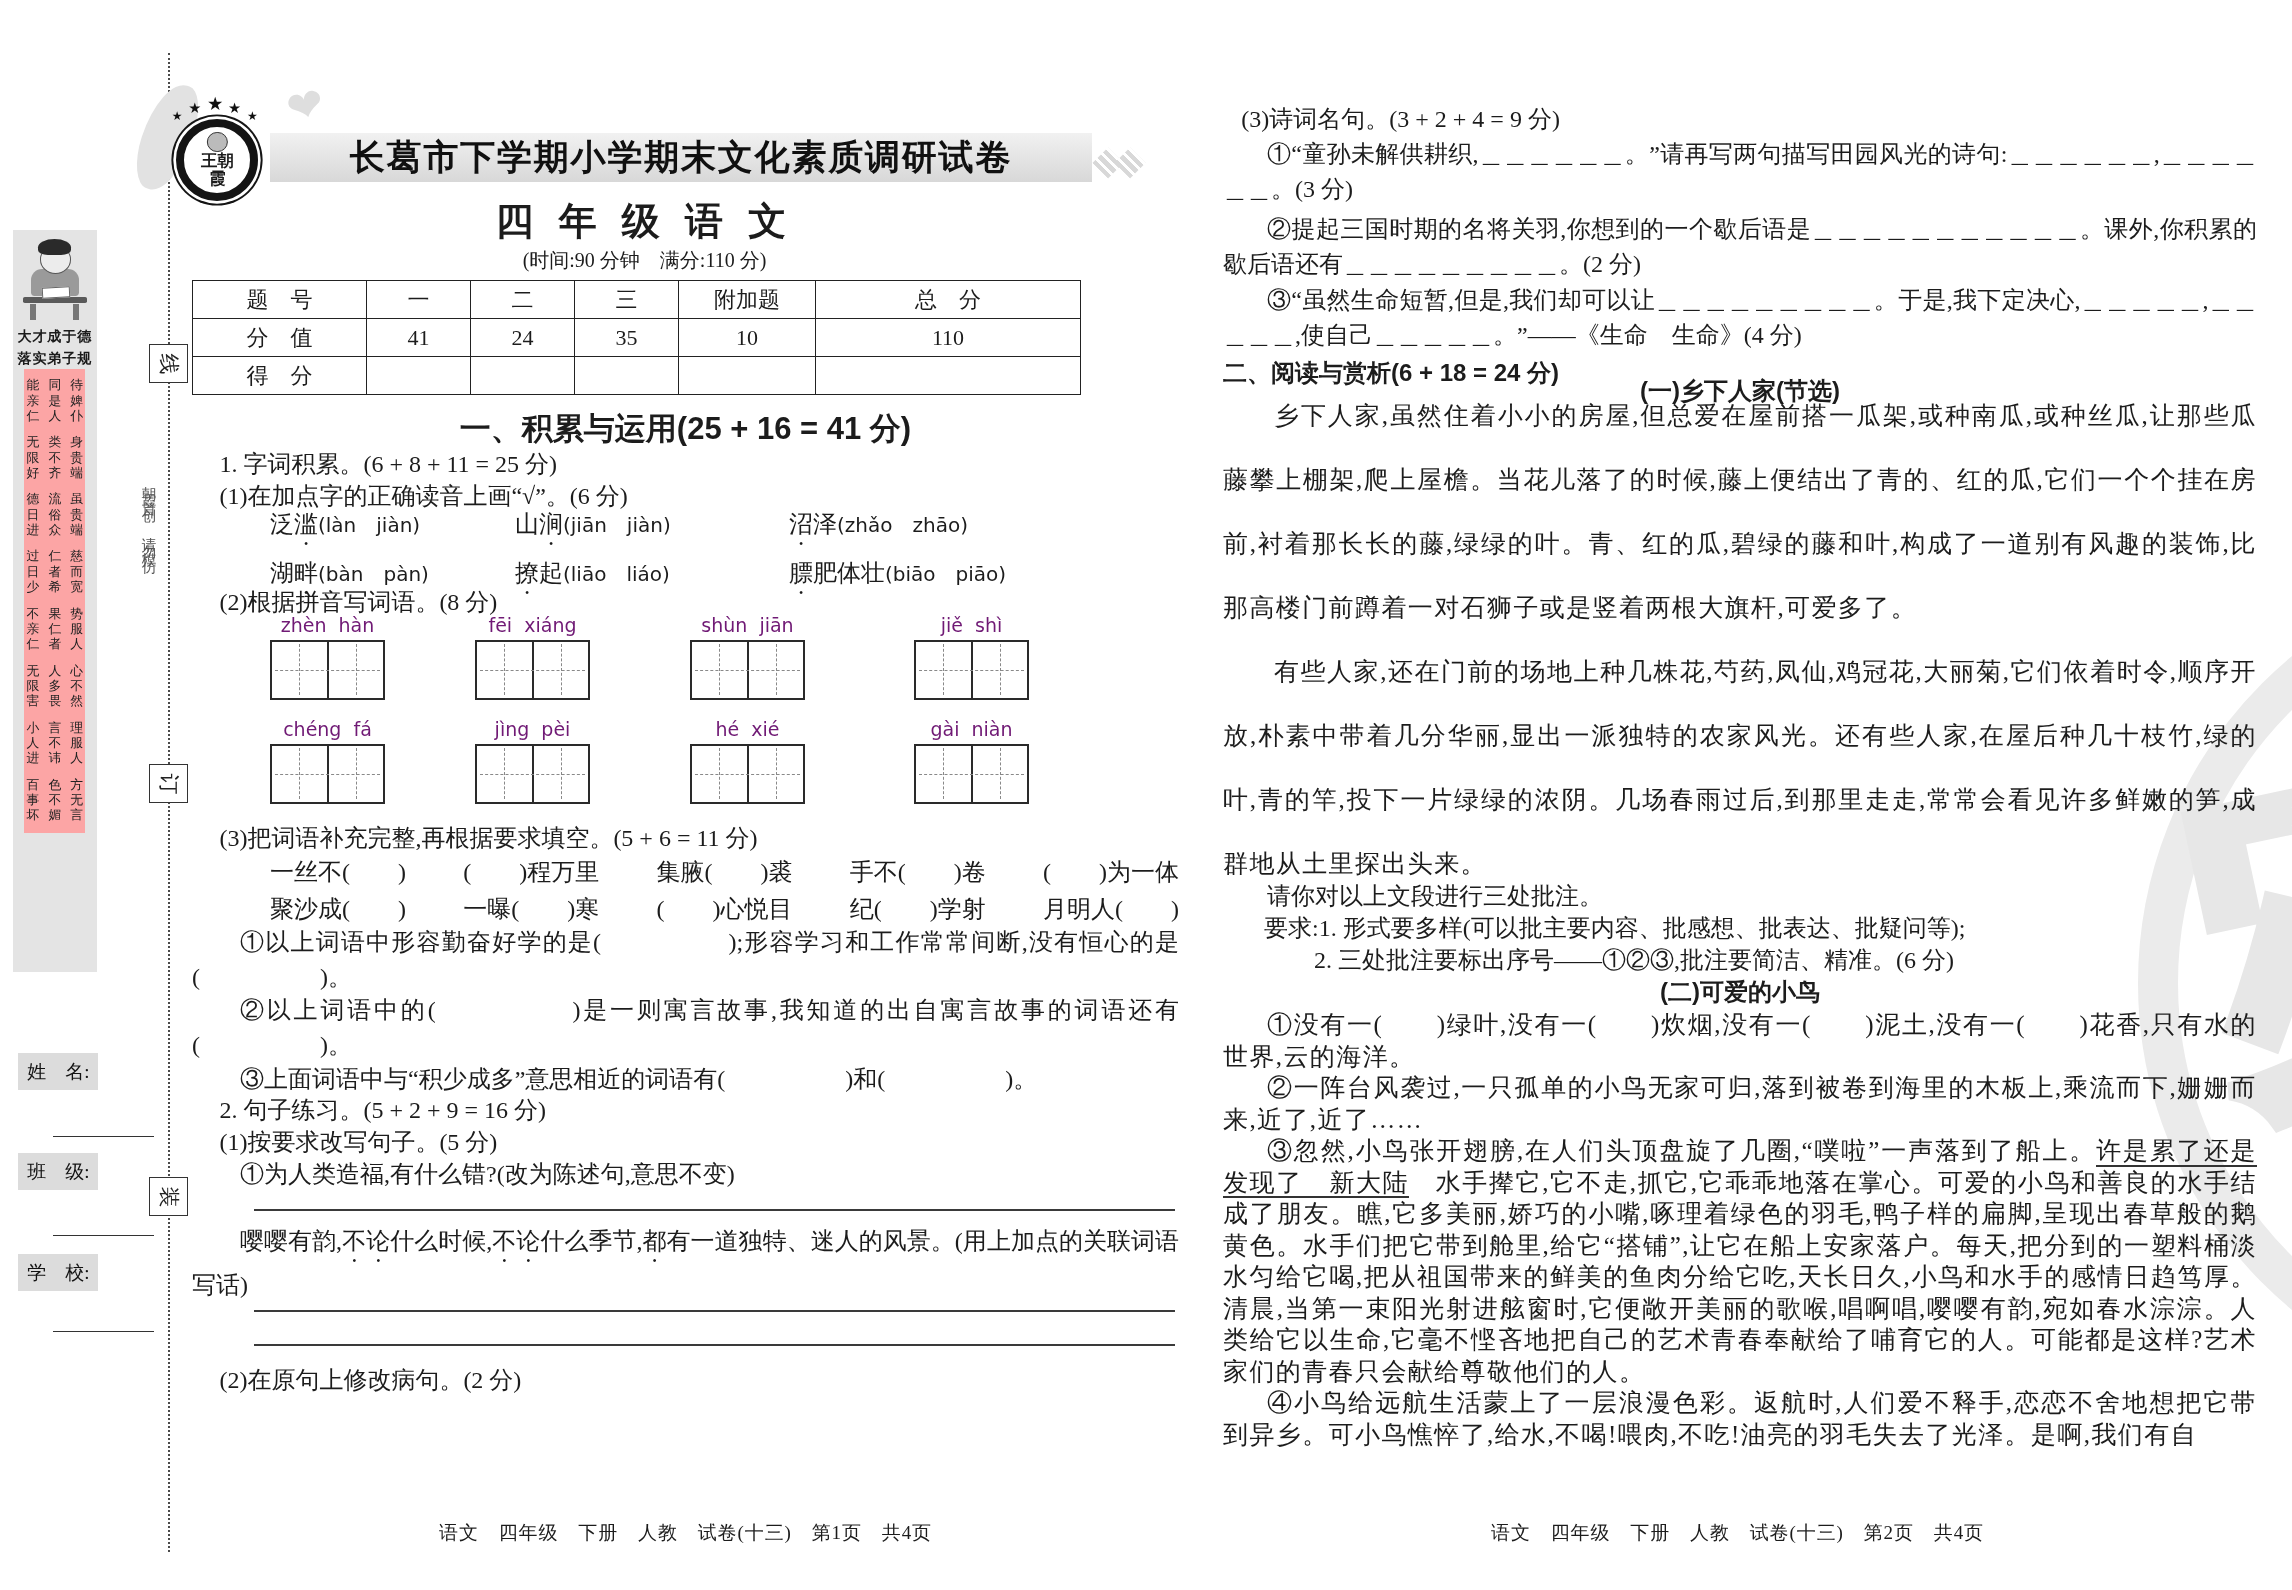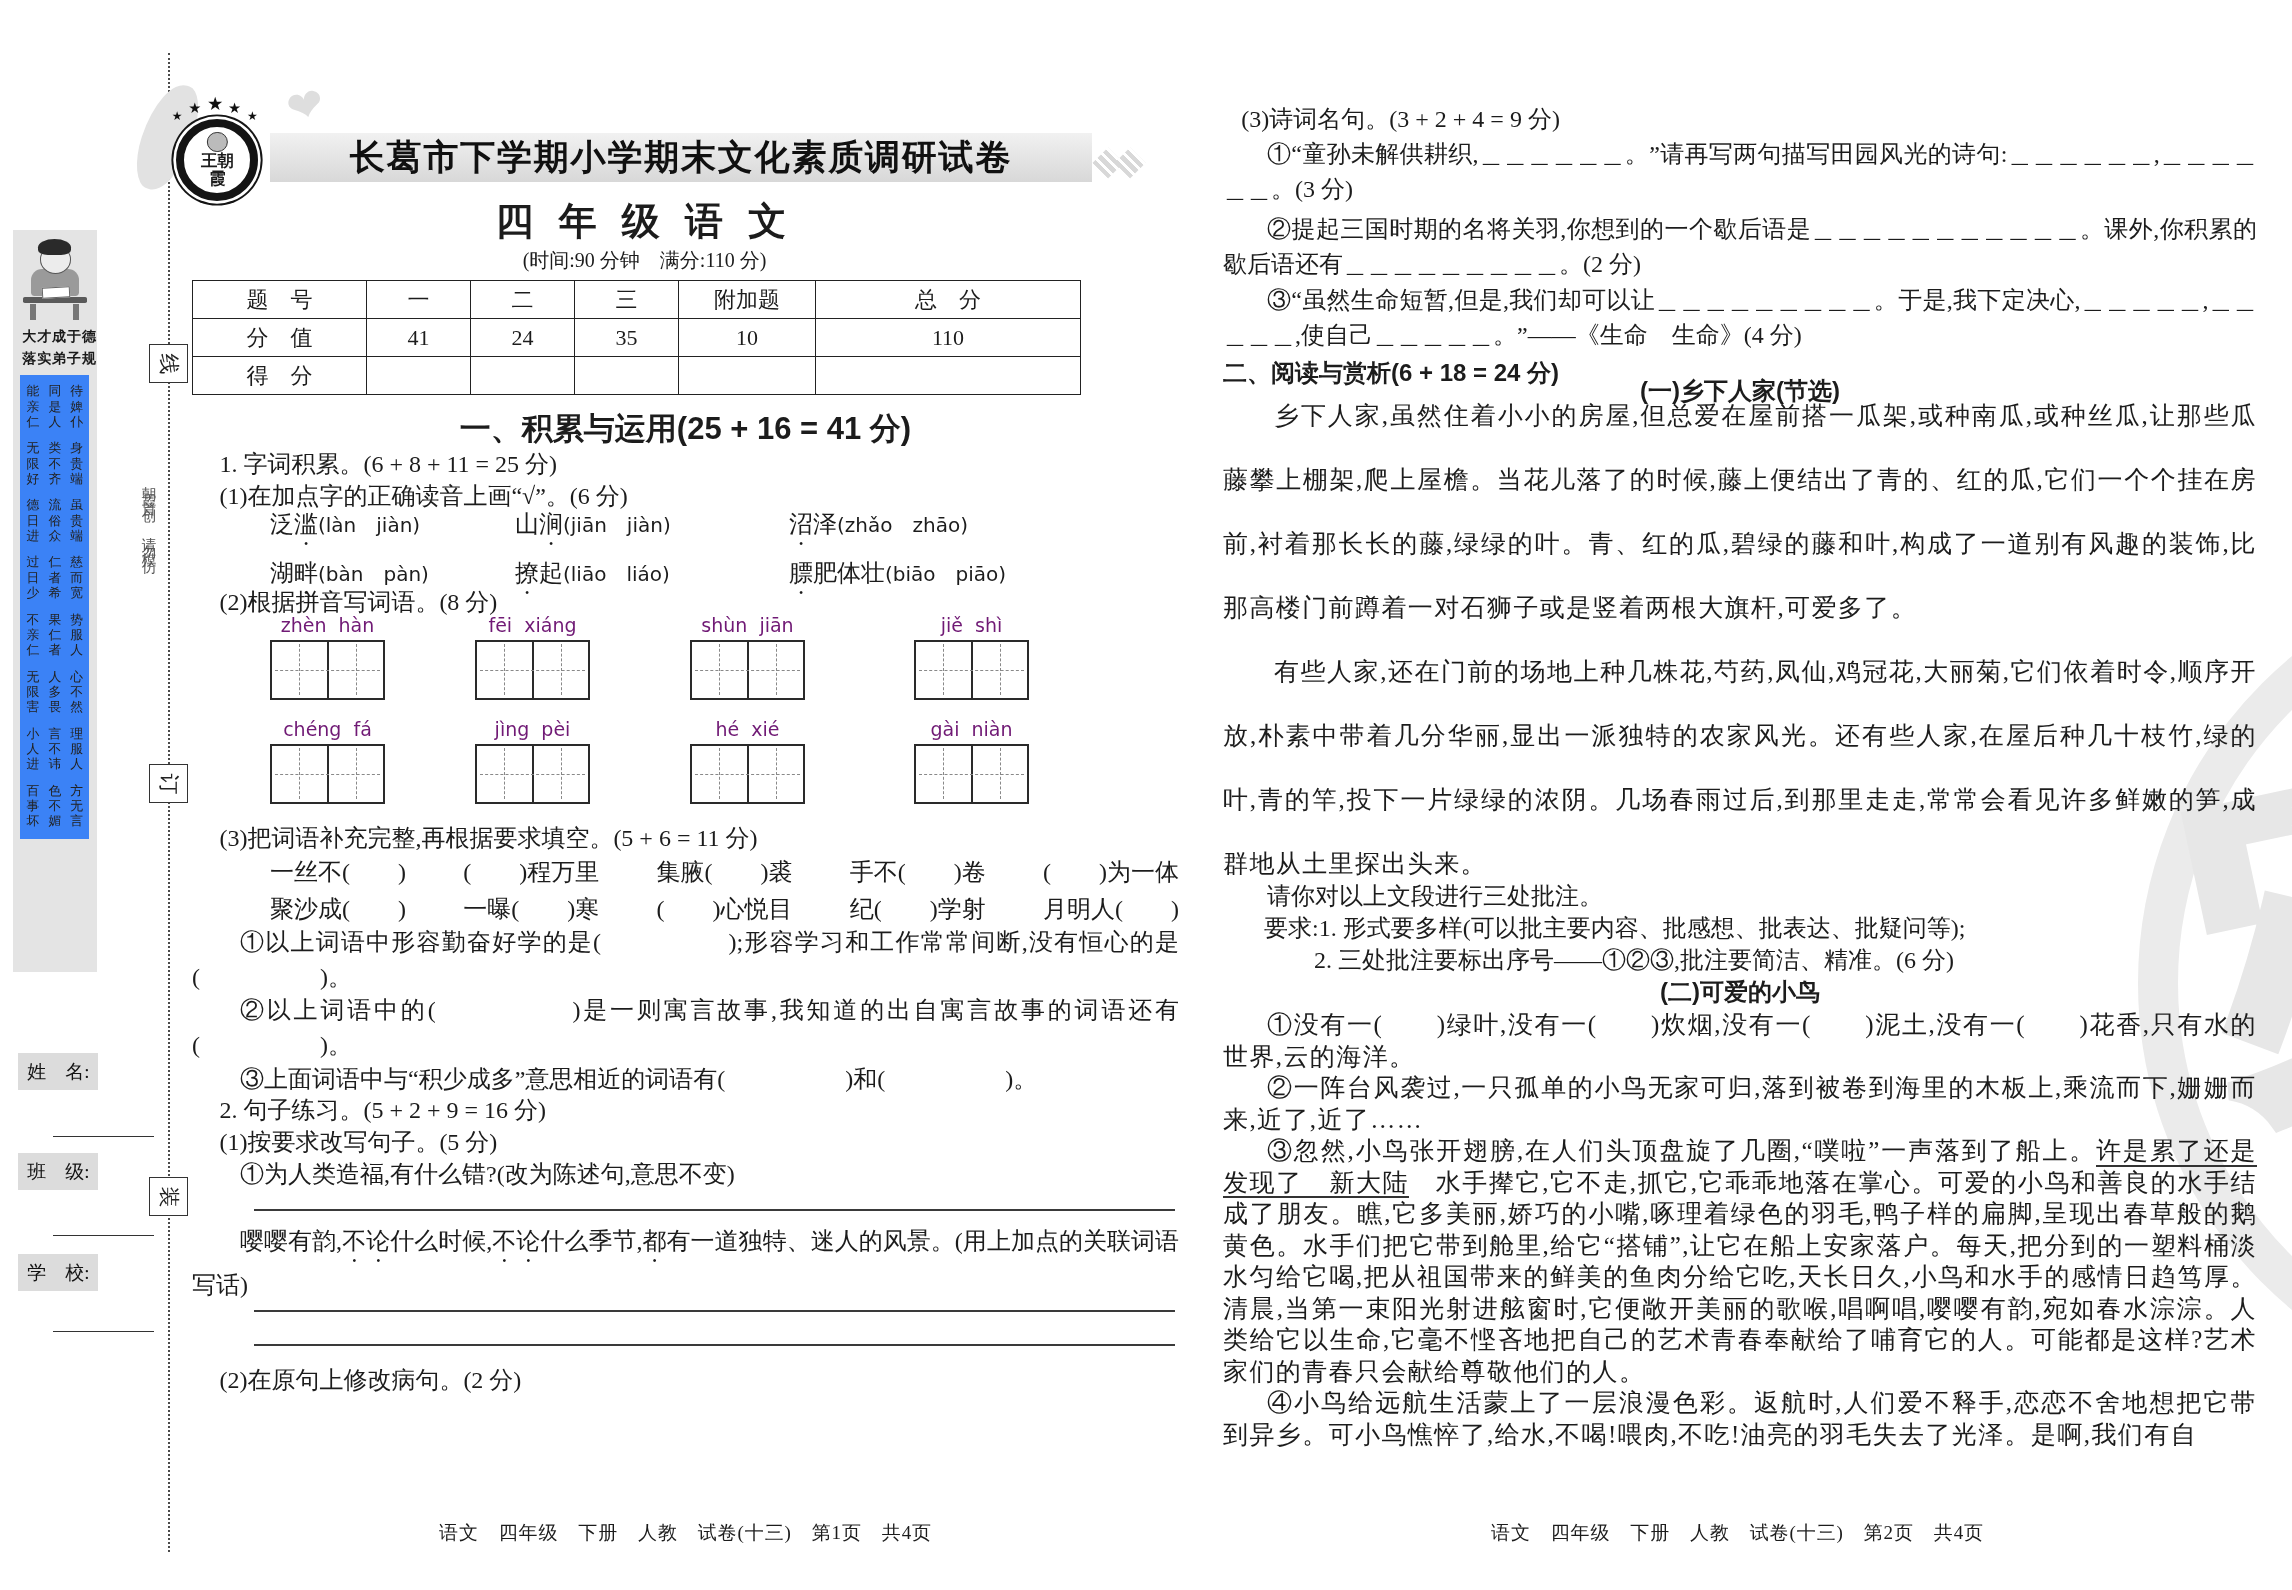--- a/index.html
+++ b/index.html
@@ -15,22 +15,22 @@
   
   .side-panel{position:absolute;left:12.8px;top:230px;width:84px;height:742px;background:#e4e4e4;}
   .boy{width:64px;margin:9.1px auto 0;height:84px;position:relative;}
   .boy .hair{position:absolute;left:15.5px;top:0;width:33px;height:16.4px;background:#2a2a2a;border-radius:50% 50% 30% 30%;}
   .boy .face{position:absolute;left:17.4px;top:6.4px;width:29px;height:26.5px;background:#ececec;border:1.4px solid #555;border-radius:50%;}
   .boy .body{position:absolute;left:8.2px;top:30px;width:48px;height:27.4px;background:#9a9a9a;border-radius:11px 11px 3.7px 3.7px;}
   .boy .book{position:absolute;left:19px;top:48px;width:25.6px;height:9.1px;background:#fff;border:1.4px solid #666;transform:rotate(-3deg);}
   .boy .desk{position:absolute;left:0;top:58px;width:64px;height:6.4px;background:#5a5a5a;border-radius:1.8px;}
   .boy .leg1,.boy .leg2{position:absolute;top:65px;width:6.4px;height:16.4px;background:#777;}
   .boy .leg1{left:7.3px;} .boy .leg2{left:50px;}
-  .slogan{font-weight:bold;font-size:14px;text-align:right;letter-spacing:0.9px;margin-top:4.6px;color:#1a1a1a;}
-  .poem-box{background:#3b82f6;margin:7px auto 0;width:69px;padding:9.1px 0;display:flex;justify-content:center;gap:7.3px;}
+  .slogan{font-weight:bold;font-size:14px;text-align:center;letter-spacing:0.9px;margin-top:4.6px;color:#1a1a1a;}
+  .poem-box{background:#fca5a5;margin:1px auto 0;width:61px;padding:9.1px 0;display:flex;justify-content:center;gap:7.3px;}
   .poem-col{display:flex;flex-direction:column;gap:11px;}
   .vphrase{width:14.6px;font-size:12.8px;line-height:1.2;word-break:break-all;text-align:center;color:#222;}
 
   .id-label{position:absolute;left:18.3px;width:80px;background:#dcdcdc;font-size:19px;
             padding:5.5px 0;text-align:center;color:#111;}
   .id-line{position:absolute;left:53px;width:101px;border-top:1.8px solid #333;height:0;}
 
   
   .bind-line{position:absolute;left:168px;top:53px;height:1499px;width:0;border-left:2.7px dotted #4a4a4a;}
   .bind-note{position:absolute;left:139px;top:475px;height:603px;writing-mode:vertical-rl;

